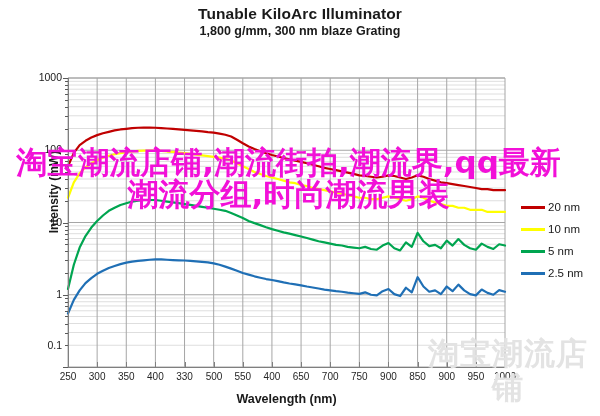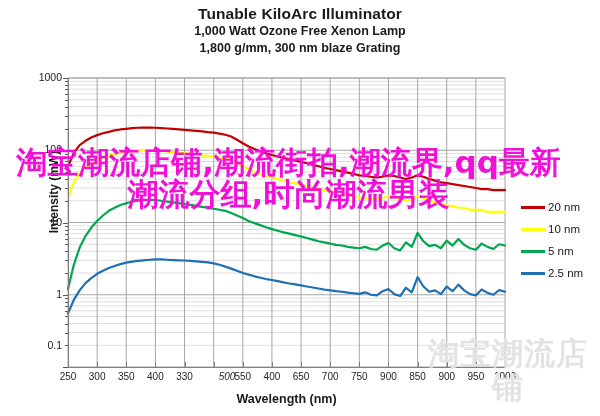--- a/index.html
+++ b/index.html
@@ -54,21 +54,20 @@
   .wm-grey-sub{font-size:10px;letter-spacing:.4px;color:#ececec;margin-top:14px;}
   svg.curves{position:absolute;left:0;top:0;}
 </style>
 </head>
 <body>
 
 <div id="chart-root">
 
   <div class="title-block">
     <div class="title-main">Tunable KiloArc Illuminator</div>
-    <div class="title-sub">1,000 Watt Ozone Free Xenon Lamp</div>
     <div class="title-sub">1,800 g/mm, 300 nm blaze Grating</div>
   </div>
 
   <svg class="curves" id="plot-svg" width="600" height="416">
       <line x1="68" y1="345.25058281327733" x2="505" y2="345.25058281327733" stroke="#dedede" stroke-width="1"></line>
       <line x1="68" y1="332.5279893465044" x2="505" y2="332.5279893465044" stroke="#dedede" stroke-width="1"></line>
       <line x1="68" y1="323.5011656265547" x2="505" y2="323.5011656265547" stroke="#dedede" stroke-width="1"></line>
       <line x1="68" y1="316.49941718672267" x2="505" y2="316.49941718672267" stroke="#dedede" stroke-width="1"></line>
       <line x1="68" y1="310.77857215978173" x2="505" y2="310.77857215978173" stroke="#dedede" stroke-width="1"></line>
       <line x1="68" y1="305.94166660896997" x2="505" y2="305.94166660896997" stroke="#dedede" stroke-width="1"></line>
@@ -177,21 +176,21 @@
       <div class="xtick" style="left: 51px; position: absolute;">250</div>
       <div class="xtick-mark" style="left: 68px;"></div>
       <div class="xtick" style="left: 80.1333px; position: absolute;">300</div>
       <div class="xtick-mark" style="left: 97.1333px;"></div>
       <div class="xtick" style="left: 109.267px; position: absolute;">350</div>
       <div class="xtick-mark" style="left: 126.267px;"></div>
       <div class="xtick" style="left: 138.4px; position: absolute;">400</div>
       <div class="xtick-mark" style="left: 155.4px;"></div>
       <div class="xtick" style="left: 167.533px; position: absolute;">330</div>
       <div class="xtick-mark" style="left: 184.533px;"></div>
-      <div class="xtick" style="left: 210px; position: absolute; font-style: italic;">500</div>
+      <div class="xtick" style="left: 197px; position: absolute;">500</div>
       <div class="xtick-mark" style="left: 213.667px;"></div>
       <div class="xtick" style="left: 225.8px; position: absolute;">550</div>
       <div class="xtick-mark" style="left: 242.8px;"></div>
       <div class="xtick" style="left: 254.933px; position: absolute;">400</div>
       <div class="xtick-mark" style="left: 271.933px;"></div>
       <div class="xtick" style="left: 284.067px; position: absolute;">650</div>
       <div class="xtick-mark" style="left: 301.067px;"></div>
       <div class="xtick" style="left: 313.2px; position: absolute;">700</div>
       <div class="xtick-mark" style="left: 330.2px;"></div>
       <div class="xtick" style="left: 342.333px; position: absolute;">750</div>

